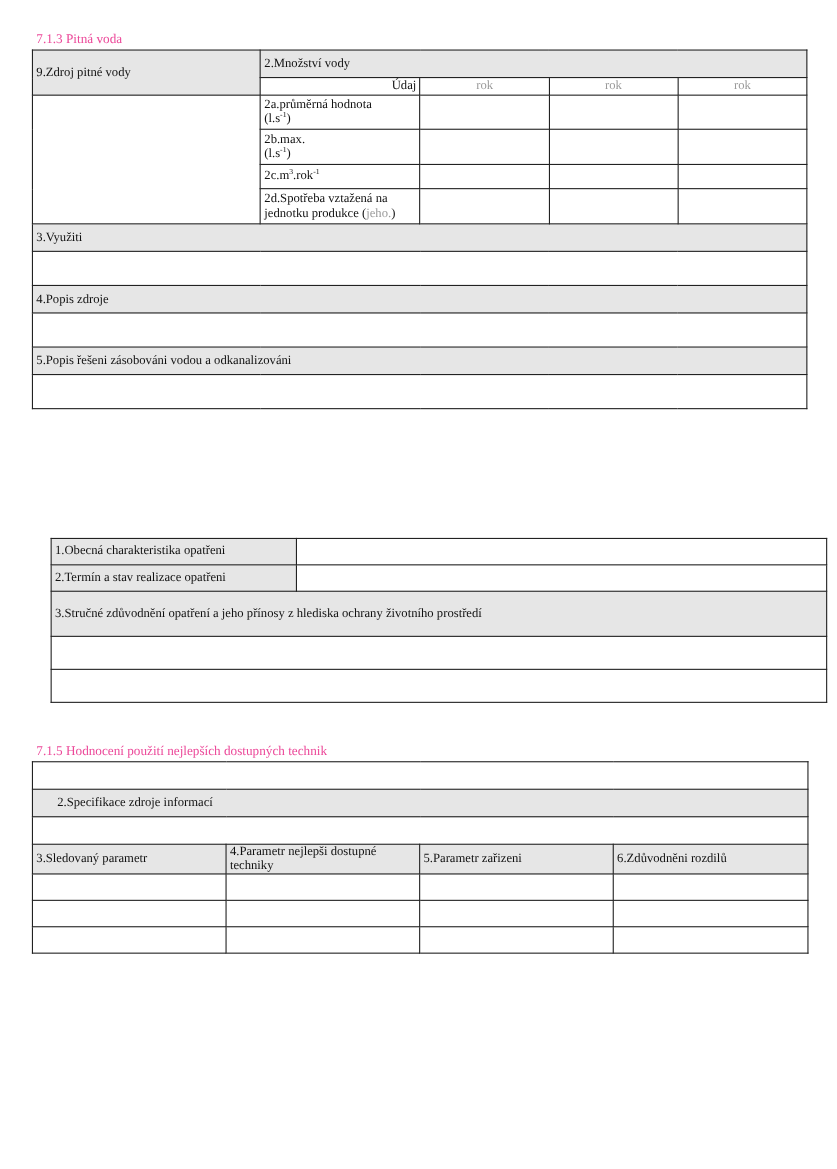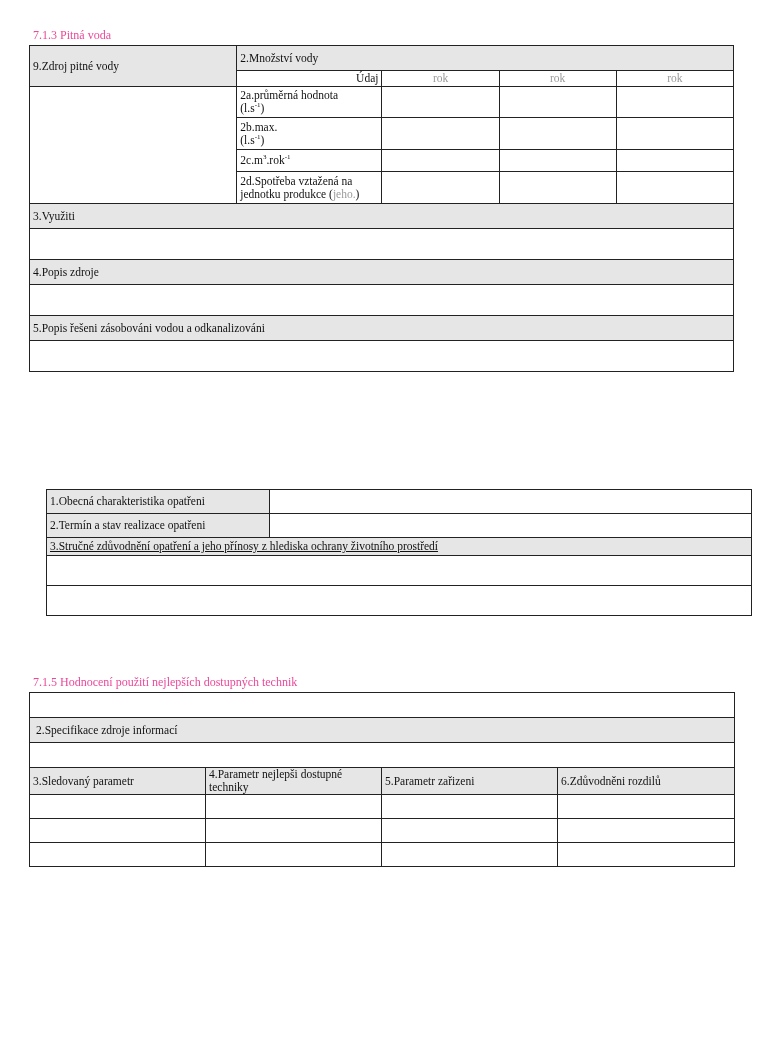--- a/index.html
+++ b/index.html
@@ -95,21 +95,21 @@
     </colgroup>
   <tbody>
       <tr style="height:24px;">
     <td class="g">1.Obecná charakteristika opatřeni</td>
     <td></td>
   </tr>
   <tr style="height:24px;">
     <td class="g">2.Termín a stav realizace opatřeni</td>
     <td></td>
   </tr>
-  <tr style="height:18px;text-decoration:underline;">
+  <tr style="height:41px;">
     <td class="g" colspan="2">3.Stručné zdůvodnění opatření a jeho přínosy z hlediska ochrany životního prostředí</td>
   </tr>
   <tr style="height:30px;">
     <td colspan="2"></td>
   </tr>
   <tr style="height:30px;">
     <td colspan="2"></td>
   </tr>
 </tbody>
   </table>
@@ -124,21 +124,21 @@
       <col style="width:176px">
       <col style="width:176px">
       <col style="width:176px">
       <col style="width:177px">
     </colgroup>
   <tbody>
   <tr style="height:25px;">
     <td colspan="4"></td>
   </tr>
   <tr style="height:25px;">
-    <td class="g" colspan="4" style="padding-left:6px;">2.Specifikace zdroje informací</td>
+    <td class="g" colspan="4" style="padding-left:22px;">2.Specifikace zdroje informací</td>
   </tr>
   <tr style="height:25px;">
     <td colspan="4"></td>
   </tr>
   <tr style="height:24px;">
     <td class="g">3.Sledovaný parametr</td>
     <td class="g">4.Parametr nejlepši dostupné techniky</td>
     <td class="g">5.Parametr zařizeni</td>
     <td class="g">6.Zdůvodněni rozdilů</td>
   </tr>

